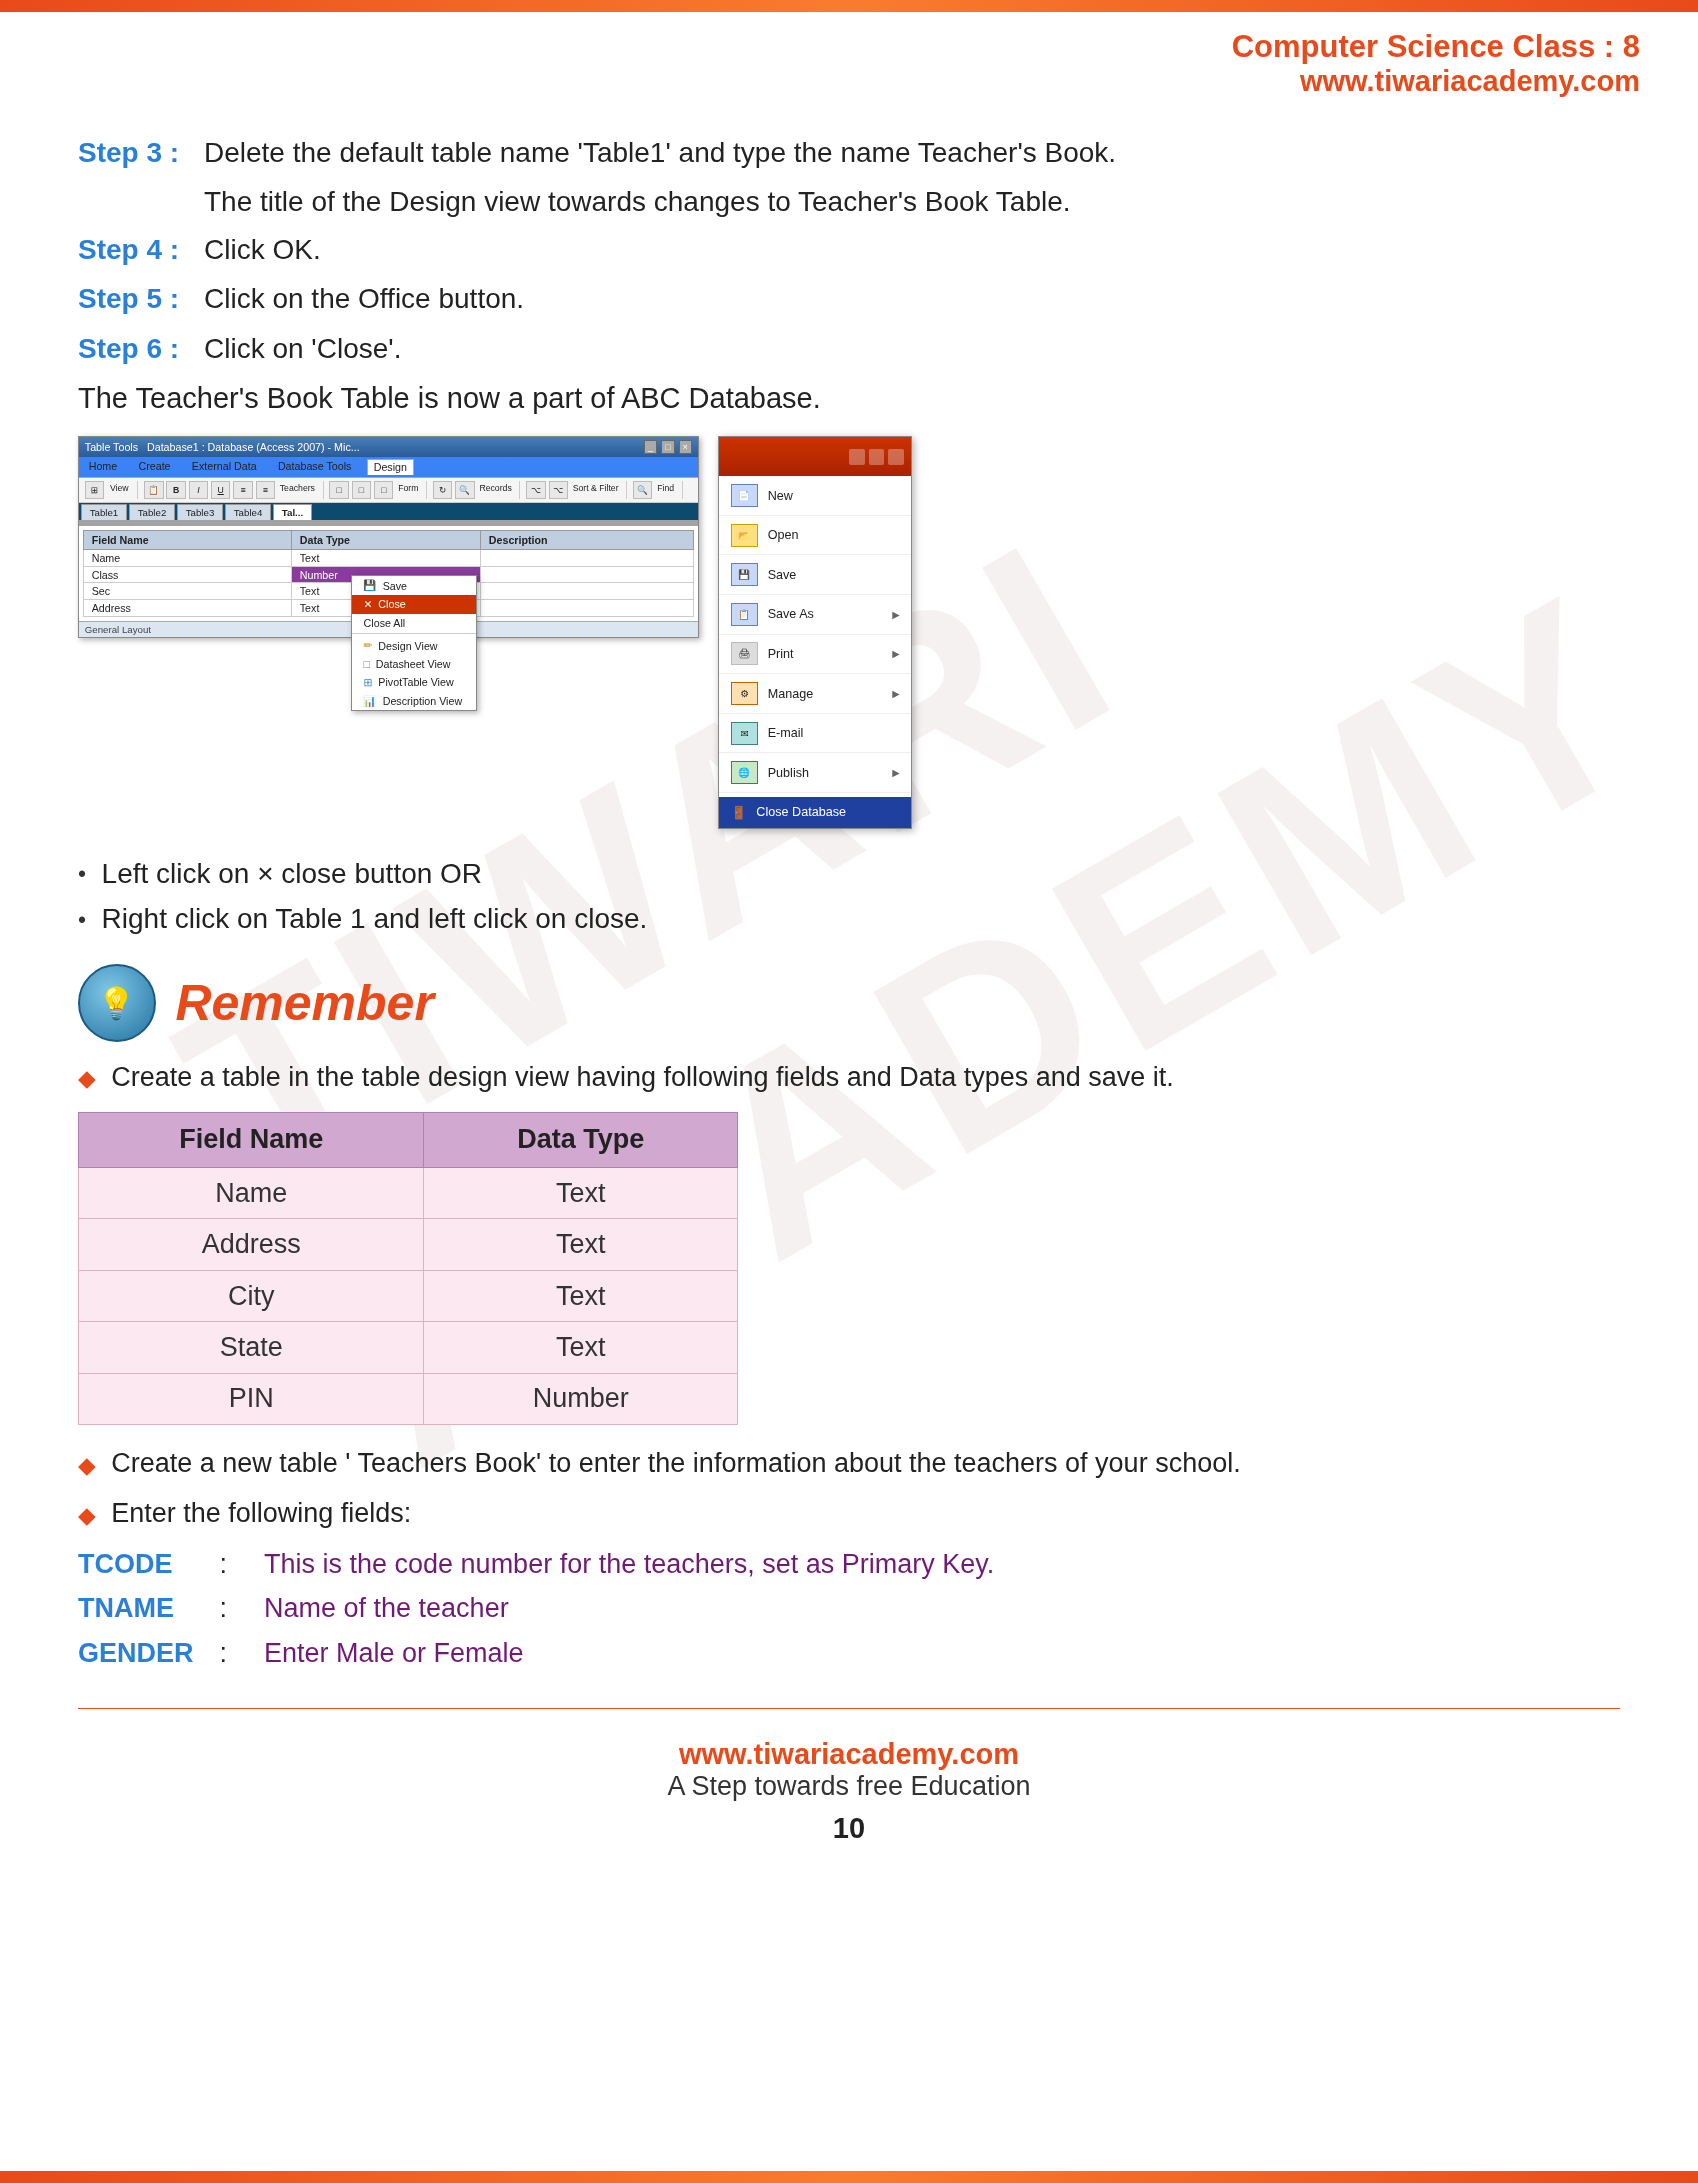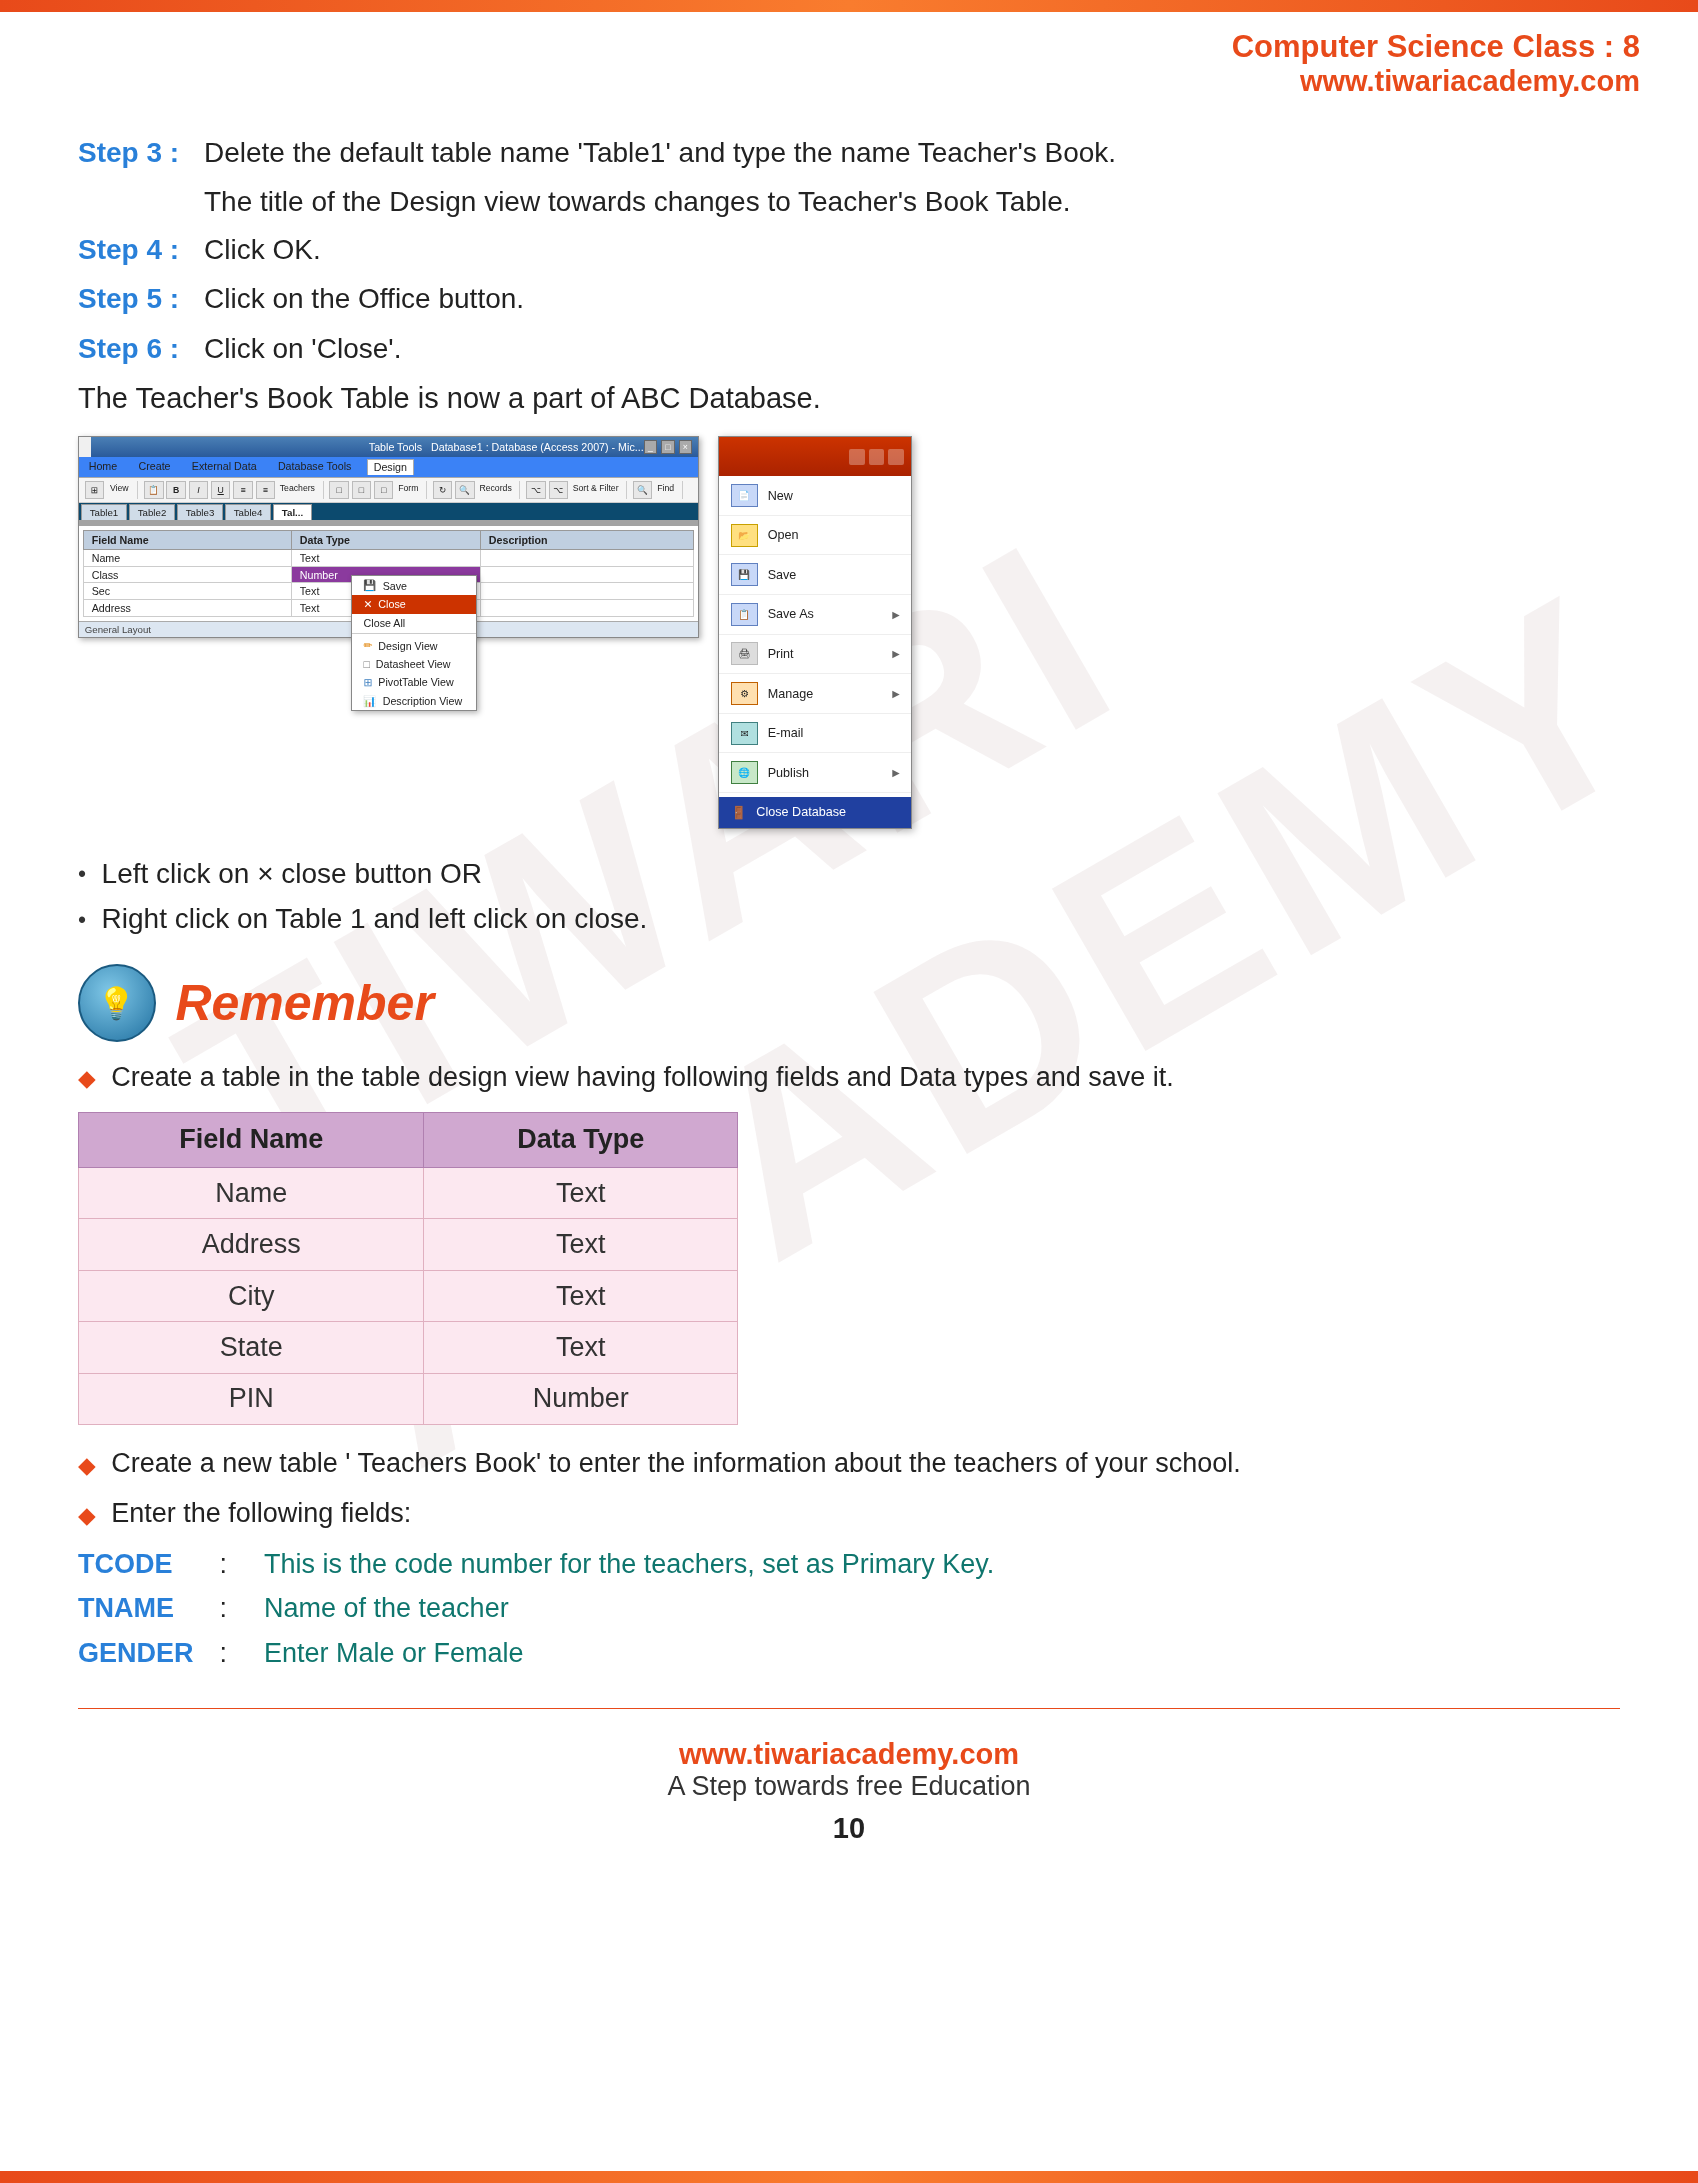--- a/index.html
+++ b/index.html
@@ -116,23 +116,22 @@
       font-size: 11.6px;
       box-shadow: 1.9px 1.9px 5.8px rgba(0,0,0,0.3);
       flex-shrink: 0;
     }
     .access-titlebar {
       background: linear-gradient(to bottom, #4a7fb5, #2a5a9a);
       color: #fff;
       font-size: 10.7px;
       padding: 2.9px 5.8px;
       display: flex;
-      justify-content: flex-end;
-      align-items: center;
-      margin-left: 12px;
+      justify-content: space-between;
+      align-items: center;
     }
     .access-titlebar-title {
       font-size: 10.7px;
     }
     .access-titlebar-btns {
       display: flex;
       gap: 3.9px;
     }
     .access-titlebar-btn {
       width: 13.6px;
@@ -450,21 +449,21 @@
       font-weight: bold;
       font-size: 27px;
       min-width: 126px;
     }
     .field-colon {
       font-size: 27px;
       min-width: 29px;
     }
     .field-desc {
       font-size: 27px;
-      color: #0f766e;
+      color: #701a75;
     }
 
     
     .footer {
       text-align: center;
       padding: 29px 0 19.4px 0;
       border-top: 1.9px solid #e84a1a;
       margin-top: 39px;
     }
     .footer-url {

